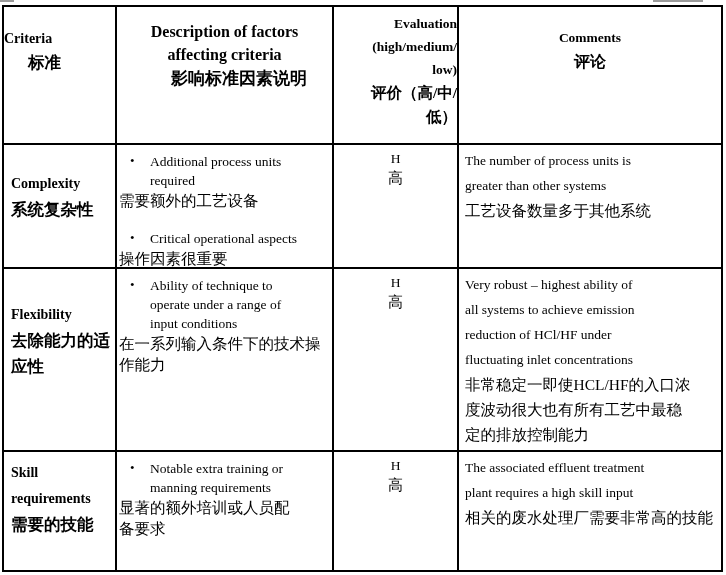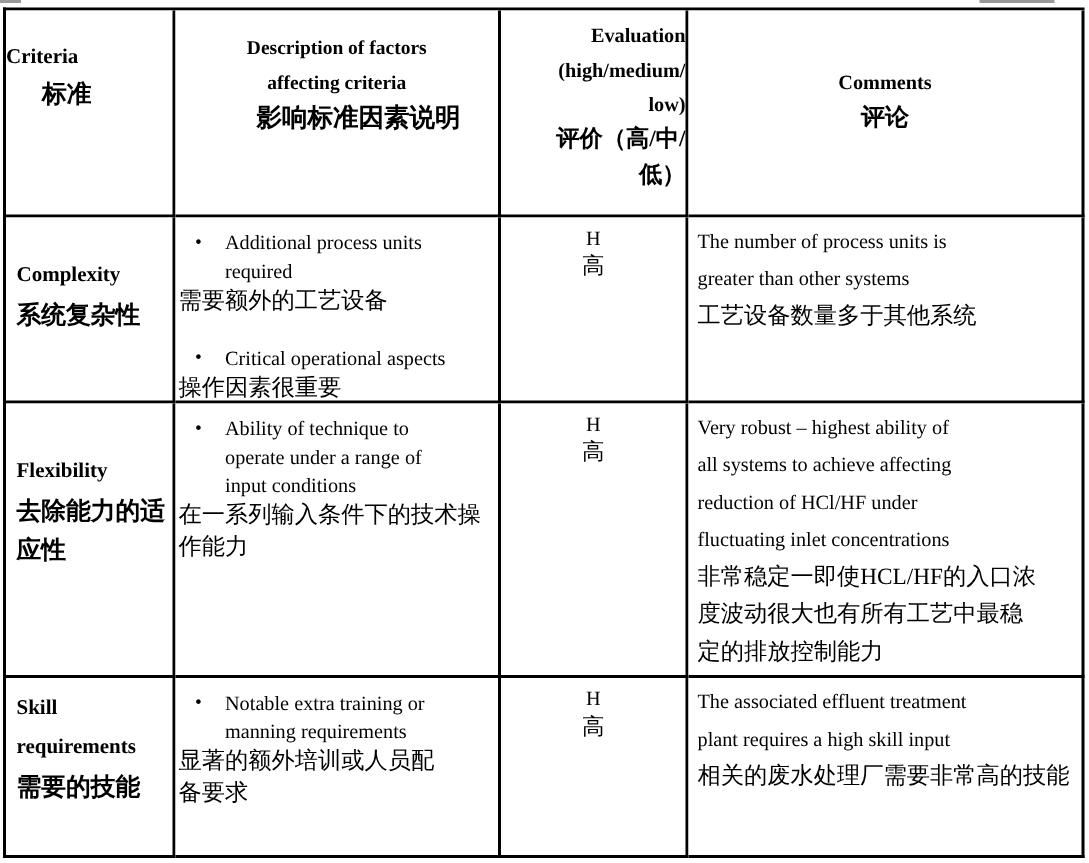--- a/index.html
+++ b/index.html
@@ -34,26 +34,26 @@
     overflow:hidden;
     background:#fff;
   }
 
   
   .th{font-weight:bold;}
   .h-crit{padding-top:20px;}
   .h-crit .en{font-size:14px;line-height:23px;}
   .h-crit .zh{font-size:16.5px;line-height:25px;padding-left:24px;}
   .h-desc{text-align:center;padding-top:13px;}
-  .h-desc .en{font-size:13px;line-height:23px;}
+  .h-desc .en{font-size:16px;line-height:23px;}
   .h-desc .zh{font-size:17px;line-height:26px;padding-left:29px;}
   .h-eval{text-align:right;padding-top:5px;}
   .h-eval .en{font-size:13.5px;line-height:23px;}
   .h-eval .zh{font-size:15.5px;line-height:24px;}
-  .h-com{text-align:center;padding-top:36px;}
+  .h-com{text-align:center;padding-top:19px;}
   .h-com .en{font-size:13.5px;line-height:23px;}
   .h-com .zh{font-size:16px;line-height:25px;}
 
   
   .c-crit{padding-left:7px;padding-right:2px;}
   .c-crit .crit-en{font-weight:bold;font-size:14px;line-height:26px;}
   .c-crit .crit-zh{font-weight:bold;font-size:16.5px;line-height:26px;}
   .pt-complexity{padding-top:26px;}
   .pt-flexibility{padding-top:33px;}
   .pt-skill{padding-top:8px;}
@@ -144,21 +144,21 @@
         <div class="desc-zh">在一系列输入条件下的技术操</div>
         <div class="desc-zh">作能力</div>
       </div>
     </div>
     <div class="cell c-eval">
       <div class="eval-en">H</div>
       <div class="eval-zh">高</div>
     </div>
     <div class="cell c-com">
       <div class="com-en">Very robust – highest ability of</div>
-      <div class="com-en">all systems to achieve affecting</div>
+      <div class="com-en">all systems to achieve emission</div>
       <div class="com-en">reduction of HCl/HF under</div>
       <div class="com-en">fluctuating inlet concentrations</div>
       <div class="com-zh">非常稳定一即使HCL/HF的入口浓</div>
       <div class="com-zh">度波动很大也有所有工艺中最稳</div>
       <div class="com-zh">定的排放控制能力</div>
     </div>
 
     <div class="cell c-crit pt-skill">
       <div class="crit-en">Skill</div>
       <div class="crit-en">requirements</div>

